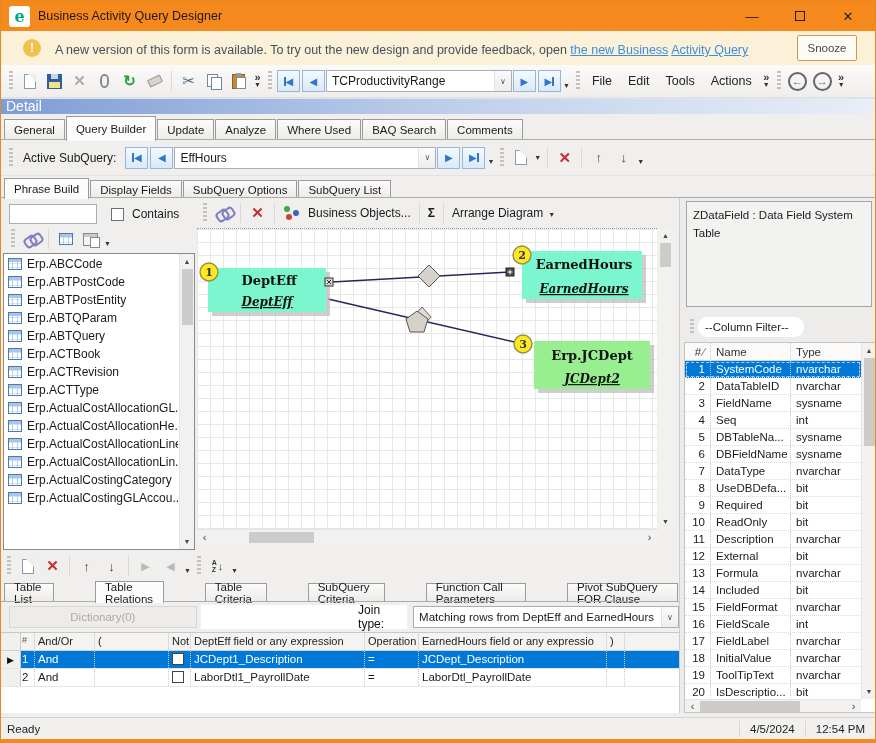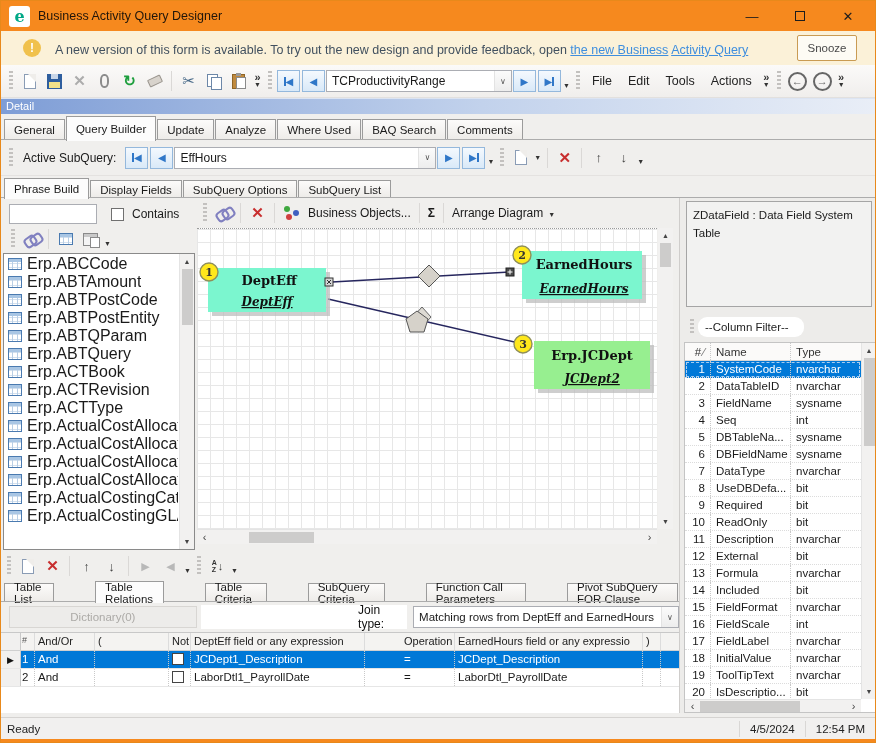--- a/index.html
+++ b/index.html
@@ -82,21 +82,21 @@
   .combo .txt { white-space:nowrap; overflow:hidden; }
   .combo .dd { margin-left:auto; width:17px; height:100%; border-left:1px solid #E3E3E3; background:linear-gradient(#FBFBFB,#EDEDED);
                display:flex; align-items:center; justify-content:center; color:#555; font-size:8px; flex:0 0 auto; }
   .menus { display:flex; align-items:center; }
   .menu-item { padding:0 8px; font-size:12.5px; color:#222; }
   .circ-btn { width:19px; height:19px; border:2px solid #666; border-radius:50%; display:flex; align-items:center; justify-content:center;
               color:#666; font-weight:bold; font-size:11px; margin:0 3px; }
 
   
   .detailbar { height:16px; background:linear-gradient(90deg,#7E9DD6,#C2D2EC 55%,#E9EEF7); color:#fff;
-               font-size:11px; line-height:15px; padding-left:5px; border-top:1px solid #DCE4F2; }
+               font-size:14px; line-height:15px; padding-left:5px; border-top:1px solid #DCE4F2; }
 
   
   .tabs { display:flex; align-items:flex-end; padding-left:3px; position:relative; }
   .tabs::after{ content:""; position:absolute; left:0; right:0; bottom:0; height:1px; background:#ACACAC; }
   .tab { border:1px solid #9B9B9B; border-bottom:none; background:linear-gradient(#FCFBFA,#EDEBE8); padding:0 9px;
          font-size:11.5px; color:#1a1a1a; margin-right:1px; display:flex; align-items:center; position:relative; }
   .maintabs { height:26px; background:#F0EFED; } .maintabs .tab{ height:21px; }
   .maintabs .tab.active { height:25px; background:#FCFCFC; z-index:2; margin-bottom:-1px; }
   .subtabs { height:22px; background:#F0EFED; } .subtabs .tab{ height:18px; }
   .subtabs .tab.active { height:21px; background:#FCFCFC; z-index:2; margin-bottom:-1px; }
@@ -116,21 +116,21 @@
   .leftpanel { width:196px; flex:0 0 auto; background:#F0EFED; }
   .search-row { height:28px; display:flex; align-items:center; padding:4px 0 0 8px; }
   .search-input { width:88px; height:20px; border:1px solid #ABADB3; background:#fff; font-size:12px; padding:0 3px; }
   .cbx { width:13px; height:13px; border:1px solid #707070; background:#fff; margin-left:14px; flex:0 0 auto; }
   .cbx-lbl { margin-left:8px; font-size:12px; }
   .lp-icons { height:26px; display:flex; align-items:center; padding-left:6px; }
   .tree { position:relative; margin:1px 0 0 2px; width:192px; height:297px; border:1px solid #8A8A8A; background:#fff; overflow:hidden; }
   .tree-items { position:absolute; inset:1px 16px 1px 1px; overflow:hidden; }
   .tree-item { height:18px; display:flex; align-items:center; padding-left:3px; }
   .tree-item .ic-grid { flex:0 0 auto; }
-  .tree-label { margin-left:5px; font-size:16px; white-space:nowrap; overflow:hidden; }
+  .tree-label { margin-left:5px; font-size:12px; white-space:nowrap; overflow:hidden; }
 
   
   .vsb { position:absolute; top:0; right:0; bottom:0; width:15px; background:#F2F1F0; border-left:1px solid #E4E4E4;
          display:flex; flex-direction:column; align-items:center; }
   .vsb .ar { height:15px; width:100%; display:flex; align-items:center; justify-content:center; font-size:7px; color:#444; }
   .vsb .thumb { width:11px; background:#CDCCCB; }
   .vsb .spacer { flex:1; }
   .hsb { height:15px; background:#F2F1F0; border-top:1px solid #E4E4E4; display:flex; align-items:center; }
   .hsb .ar { width:15px; text-align:center; font-size:11px; color:#444; line-height:13px; }
   .hsb .thumb { height:11px; background:#CDCCCB; }
@@ -177,21 +177,21 @@
   .join-combo { width:290px; margin-left:6px; font-size:11.5px; }
 
   
   .grid { flex:1; background:#fff; border-top:1px solid #C8C8C8; font-size:11.5px; overflow:hidden; }
   .gh { display:flex; height:18px; background:#F4F3F1; border-bottom:1px solid #D0D0D0; color:#222; }
   .gh .gc { border-right:1px solid #DCDCDC; font-size:11px; }
   .gc { padding:2px 3px; overflow:hidden; white-space:nowrap; height:100%; }
   .w-sel { width:20px; background:#F1F0EF; border-right:1px solid #C9C9C9 !important; padding:0; display:flex; align-items:center; justify-content:center; }
   .w-n { width:14px; padding-left:1px; }
   .w-andor { width:60px; } .w-open { width:74px; } .w-not { width:22px; padding:2px 0 0 3px; }
-  .w-left { width:174px; } .w-op { width:54px;margin-left:36px; } .w-right { width:188px; } .w-close { width:18px; }
+  .w-left { width:174px; } .w-op { width:54px; } .w-right { width:188px; } .w-close { width:18px; }
   .w-fill { flex:1; border-right:none !important; }
   .rel-row { display:flex; height:18px; border-bottom:1px solid #E6E6E6; }
   .rel-row .gc { border-right:1px dotted #C9C9C9; }
   .rel-row.selected { background:#0078D7; color:#fff; }
   .rel-row.selected .w-sel { background:#F1F0EF; color:#000; }
   .cur-arrow { display:none; font-size:9px; color:#111; }
   .rel-row.selected .cur-arrow { display:block; }
   .cb { width:12px; height:12px; border:1px solid #444; background:#fff; display:inline-block; }
 
   
@@ -379,24 +379,20 @@
             <span class="mini-dd">▼</span>
           </div>
           <div class="tree">
             <div class="tree-items">
 
                 <div class="tree-item">
                   <span class="ic-grid"></span>
                   <span class="tree-label">Erp.ABCCode</span>
                 </div>
 
-                <div class="tree-item">
-                  <span class="ic-grid"></span>
-                  <span class="tree-label">Erp.ABTAmount</span>
-                </div>
 
 
                 <div class="tree-item">
                   <span class="ic-grid"></span>
                   <span class="tree-label">Erp.ABTPostCode</span>
                 </div>
 
                 <div class="tree-item">
                   <span class="ic-grid"></span>
                   <span class="tree-label">Erp.ABTPostEntity</span>

